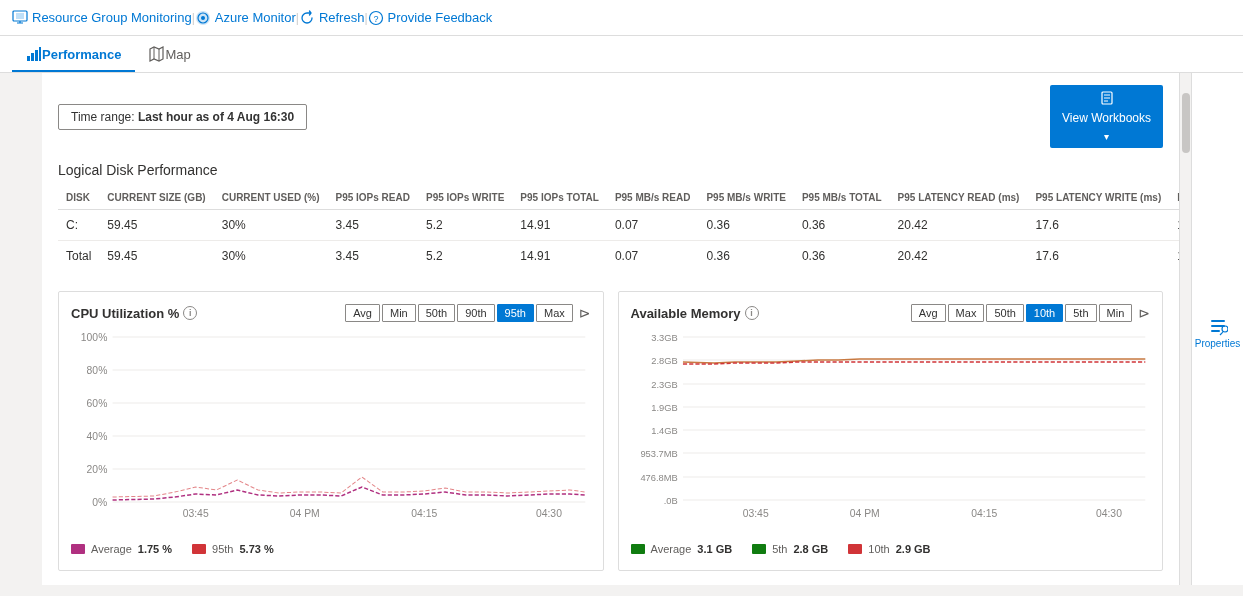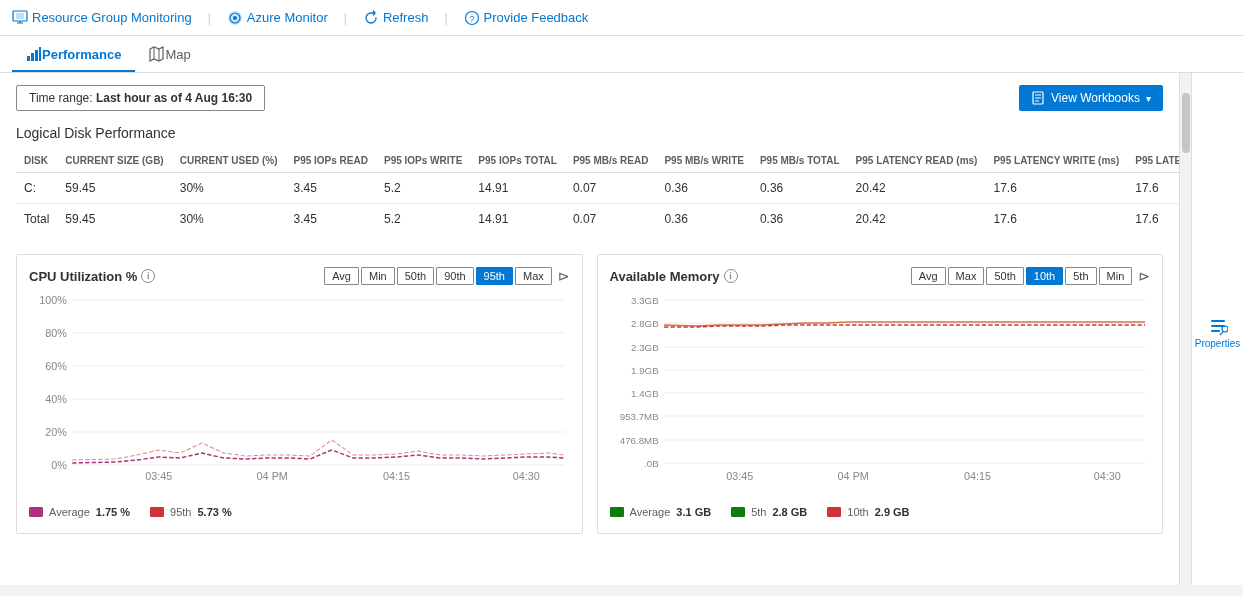--- a/index.html
+++ b/index.html
@@ -1,19 +1,19 @@
 <!DOCTYPE html>
 <html><head>
   <meta charset="utf-8">
   <style>
     * { box-sizing: border-box; margin: 0; padding: 0; }
     body { font-family: 'Segoe UI', Arial, sans-serif; font-size: 12px; background: #f3f2f1; color: #333; }
 
     .top-bar {
-      display: flex; align-items: center; gap: 16px;
+      display: flex; align-items: center; 
       background: #fff; border-bottom: 1px solid #ddd;
       padding: 6px 12px; height: 36px;
     }
     .top-bar-item {
       display: flex; align-items: center; gap: 4px;
       color: #0078d4; font-size: 13px; cursor: pointer;
     }
     .top-bar-sep { color: #ccc; }
 
     .tabs-bar {
@@ -21,21 +21,21 @@
       padding: 0 12px; display: flex; align-items: flex-end;
     }
     .tab {
       display: flex; align-items: center; gap: 0;
       padding: 10px 14px 8px; cursor: pointer;
       font-size: 13px; color: #605e5c; border-bottom: 2px solid transparent;
     }
     .tab.active { color: #0078d4; border-bottom: 2px solid #0078d4; font-weight: 600; }
 
     .main-content {
-      display: flex; height: calc(596px - 36px - 48px);
+      display: flex; height: calc(596px - 36px - 48px); padding-left: 42px;
     }
     .content-area {
       flex: 1; overflow-y: auto; padding: 12px 16px;
       background: #fff;
     }
     .right-sidebar {
       width: 52px; background: #fff; border-left: 1px solid #ddd;
       display: flex; flex-direction: row; align-items: center;
       padding-top: 8px; gap: 4px;
     }
@@ -50,21 +50,21 @@
       display: flex; align-items: center; justify-content: space-between;
       margin-bottom: 14px;
     }
     .time-range-btn {
       border: 1px solid #8a8886; background: #fff; padding: 5px 12px;
       border-radius: 2px; cursor: pointer; font-size: 12px; color: #333;
     }
     .view-workbooks-btn {
       display: flex; align-items: center; gap: 6px;
       background: #0078d4; color: #fff; border: none;
-      padding: 6px 12px; border-radius: 2px; cursor: pointer; font-size: 12px;
+      padding: 6px 12px; border-radius: 2px; cursor: pointer; font-size: 12px; flex-direction: column;
     }
     .view-workbooks-btn .chevron { font-size: 10px; }
 
     .section-title {
       font-size: 14px; font-weight: 400; margin-bottom: 10px; color: #323130;
     }
 
     .disk-table { width: 100%; border-collapse: collapse; margin-bottom: 20px; }
     .disk-table th {
       text-align: left; font-size: 10px; font-weight: 600; color: #605e5c;

